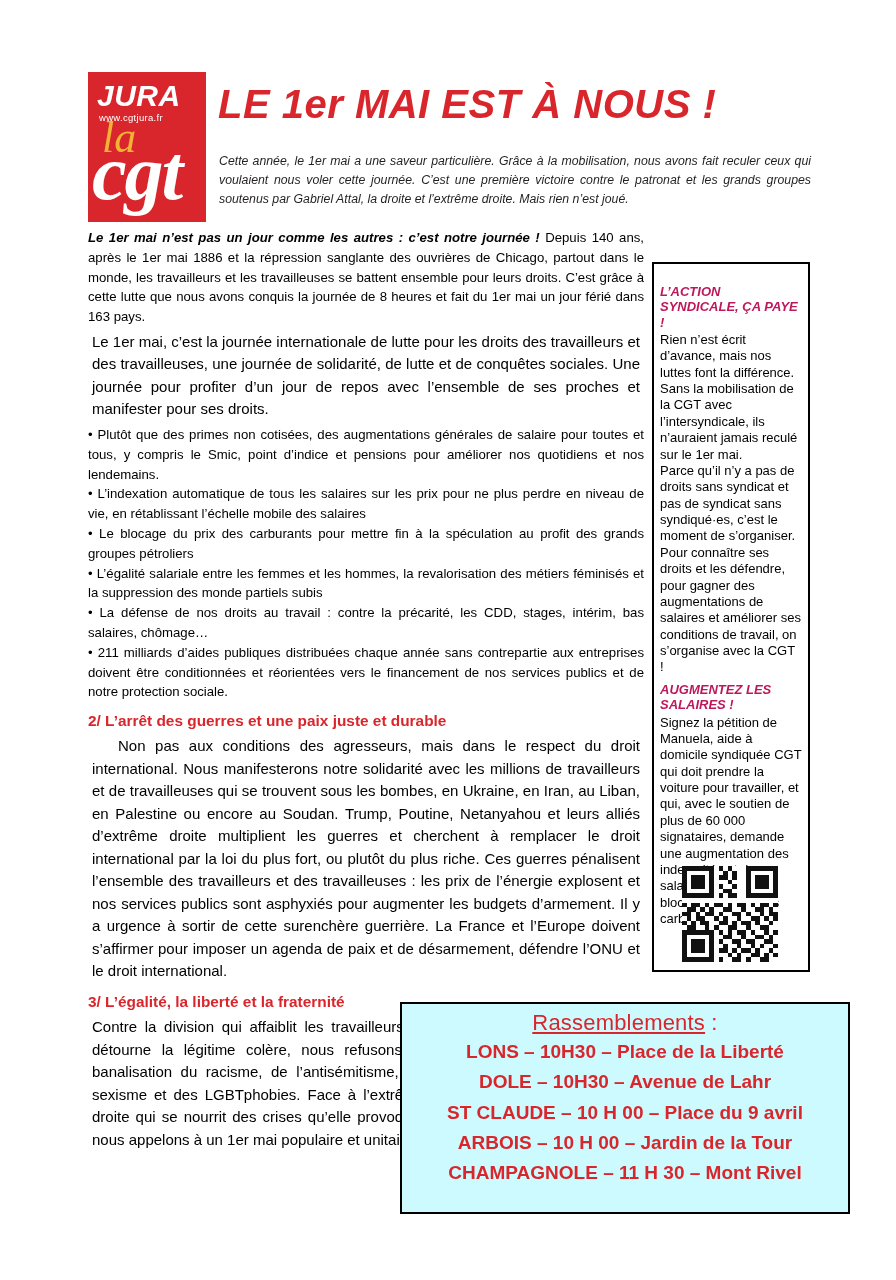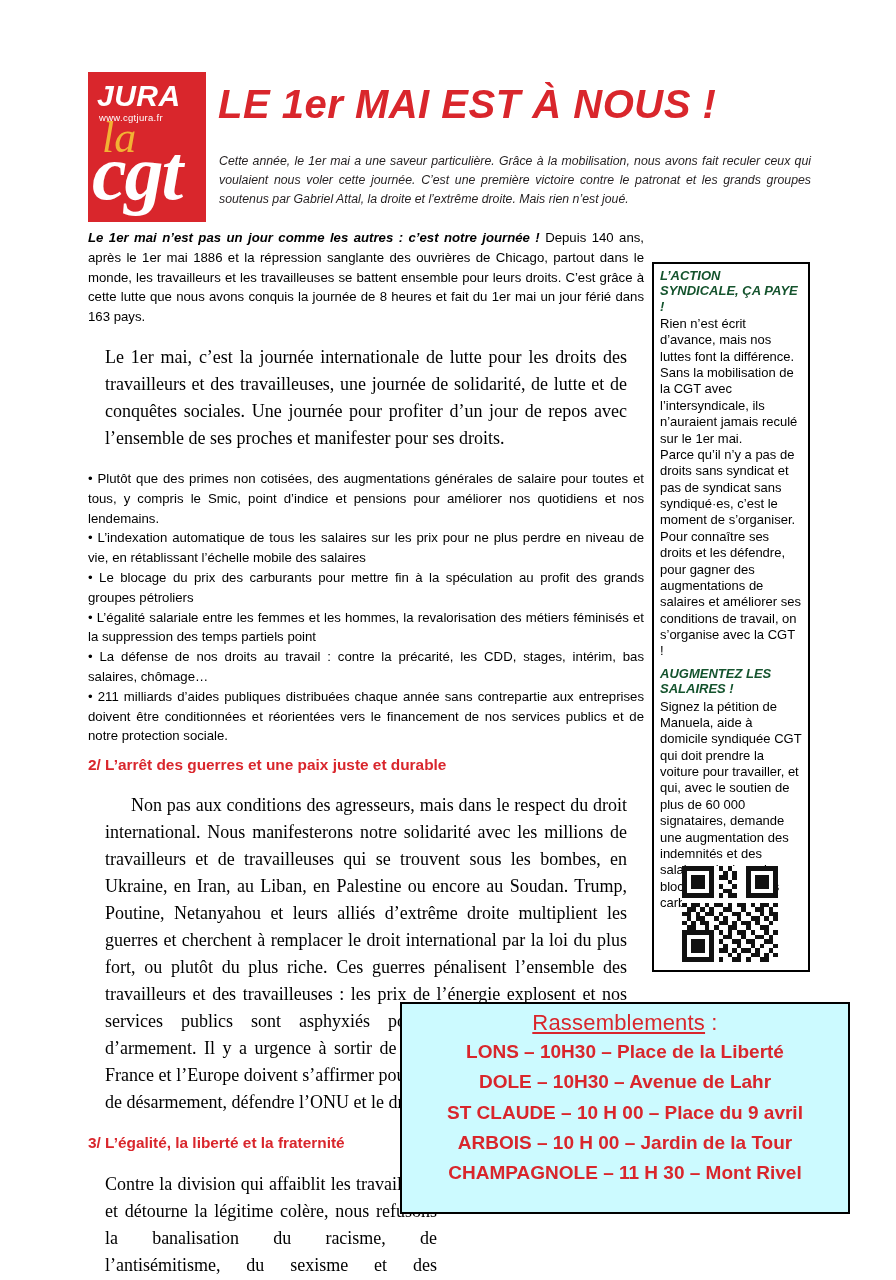--- a/index.html
+++ b/index.html
@@ -117,26 +117,25 @@
     line-height: 1.5;
     text-align: justify;
     color: #000;
     margin: 0 0 2px 0;
   }
   .lead b {
     font-style: italic;
     font-weight: bold;
   }
   .body-p {
-    font-size: 18px;
+    font-size: 15px;
     line-height: 1.5;
     text-align: justify;
-    margin: 17px;
+    margin: 4px;
     color: #000;
-    font-family: Liberation Serif, serif;
   }
   .body-p.indent { text-indent: 26px; }
   h2.section {
     color: #d9262c;
     font-size: 15.4px;
     font-weight: bold;
     margin: 9px 0 4px 0;
     line-height: 1.32;
   }
   .bullets p {
@@ -152,26 +151,26 @@
     left: 652px;
     top: 262px;
     width: 158px;
     height: 710px;
     border: 2px solid #000;
     background: #ffffff;
     box-sizing: border-box;
     padding: 4px 6px 4px 6px;
   }
   .side-head {
-    color: #14532d;
+    color: #be185d;
     font-weight: bold;
     font-style: italic;
     font-size: 13px;
     line-height: 1.18;
-    margin: 0 0 2px 0;
+    margin: 16px 0 2px 0;
   }
   .side-head.second { margin-top: 6px; }
   .side-p {
     font-size: 13px;
     line-height: 1.26;
     margin: 0;
     color: #000;
   }
   .qr {
     position: absolute;
@@ -227,21 +226,21 @@
   </div>
 
   <div class="main">
     <p class="lead"><b>Le 1er mai n’est pas un jour comme les autres : c’est notre journée !</b><span> Depuis 140 ans, après le 1er mai 1886 et la répression sanglante des ouvrières de Chicago, partout dans le monde, les travailleurs et les travailleuses se battent ensemble pour leurs droits. C’est grâce à cette lutte que nous avons conquis la journée de 8 heures et fait du 1er mai un jour férié dans 163 pays.</span></p>
     <p class="body-p">Le 1er mai, c’est la journée internationale de lutte pour les droits des travailleurs et des travailleuses, une journée de solidarité, de lutte et de conquêtes sociales. Une journée pour profiter d’un jour de repos avec l’ensemble de ses proches et manifester pour ses droits.</p>
 
     <div class="bullets">
       <p>• Plutôt que des primes non cotisées, des augmentations générales de salaire pour toutes et tous, y compris le Smic, point d’indice et pensions pour améliorer nos quotidiens et nos lendemains.</p>
       <p>• L’indexation automatique de tous les salaires sur les prix pour ne plus perdre en niveau de vie, en rétablissant l’échelle mobile des salaires</p>
       <p>• Le blocage du prix des carburants pour mettre fin à la spéculation au profit des grands groupes pétroliers</p>
-      <p>• L’égalité salariale entre les femmes et les hommes, la revalorisation des métiers féminisés et la suppression des temps partiels point</p>
+      <p>• L’égalité salariale entre les femmes et les hommes, la revalorisation des métiers féminisés et la suppression des monde partiels subis</p>
       <p>• La défense de nos droits au travail : contre la précarité, les CDD, stages, intérim, bas salaires, chômage…</p>
       <p>• 211 milliards d’aides publiques distribuées chaque année sans contrepartie aux entreprises doivent être conditionnées et réorientées vers le financement de nos services publics et de notre protection sociale.</p>
     </div>
 
     <h2 class="section">2/ L’arrêt des guerres et une paix juste et durable</h2>
     <p class="body-p indent">Non pas aux conditions des agresseurs, mais dans le respect du droit international. Nous manifesterons notre solidarité avec les millions de travailleurs et de travailleuses qui se trouvent sous les bombes, en Ukraine, en Iran, au Liban, en Palestine ou encore au Soudan. Trump, Poutine, Netanyahou et leurs alliés d’extrême droite multiplient les guerres et cherchent à remplacer le droit international par la loi du plus fort, ou plutôt du plus riche. Ces guerres pénalisent l’ensemble des travailleurs et des travailleuses : les prix de l’énergie explosent et nos services publics sont asphyxiés pour augmenter les budgets d’armement. Il y a urgence à sortir de cette surenchère guerrière. La France et l’Europe doivent s’affirmer pour imposer un agenda de paix et de désarmement, défendre l’ONU et le droit international.</p>
 
     <h2 class="section">3/ L’égalité, la liberté et la fraternité</h2>
     <p class="body-p" style="width:332px;">Contre la division qui affaiblit les travailleurs et détourne la légitime colère, nous refusons la banalisation du racisme, de l’antisémitisme, du sexisme et des LGBTphobies. Face à l’extrême droite qui se nourrit des crises qu’elle provoque, nous appelons à un 1er mai populaire et unitaire !</p>
   </div>

